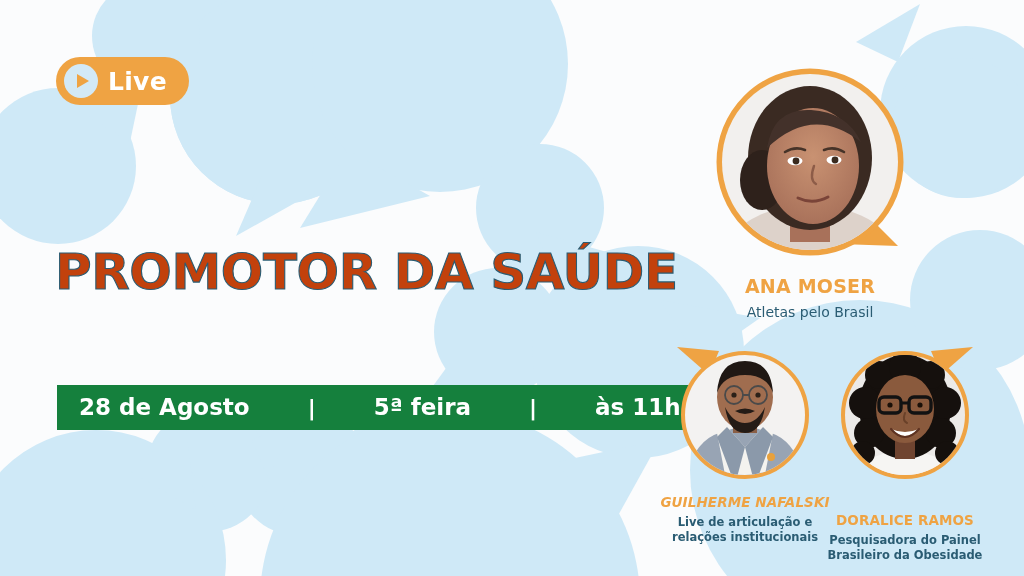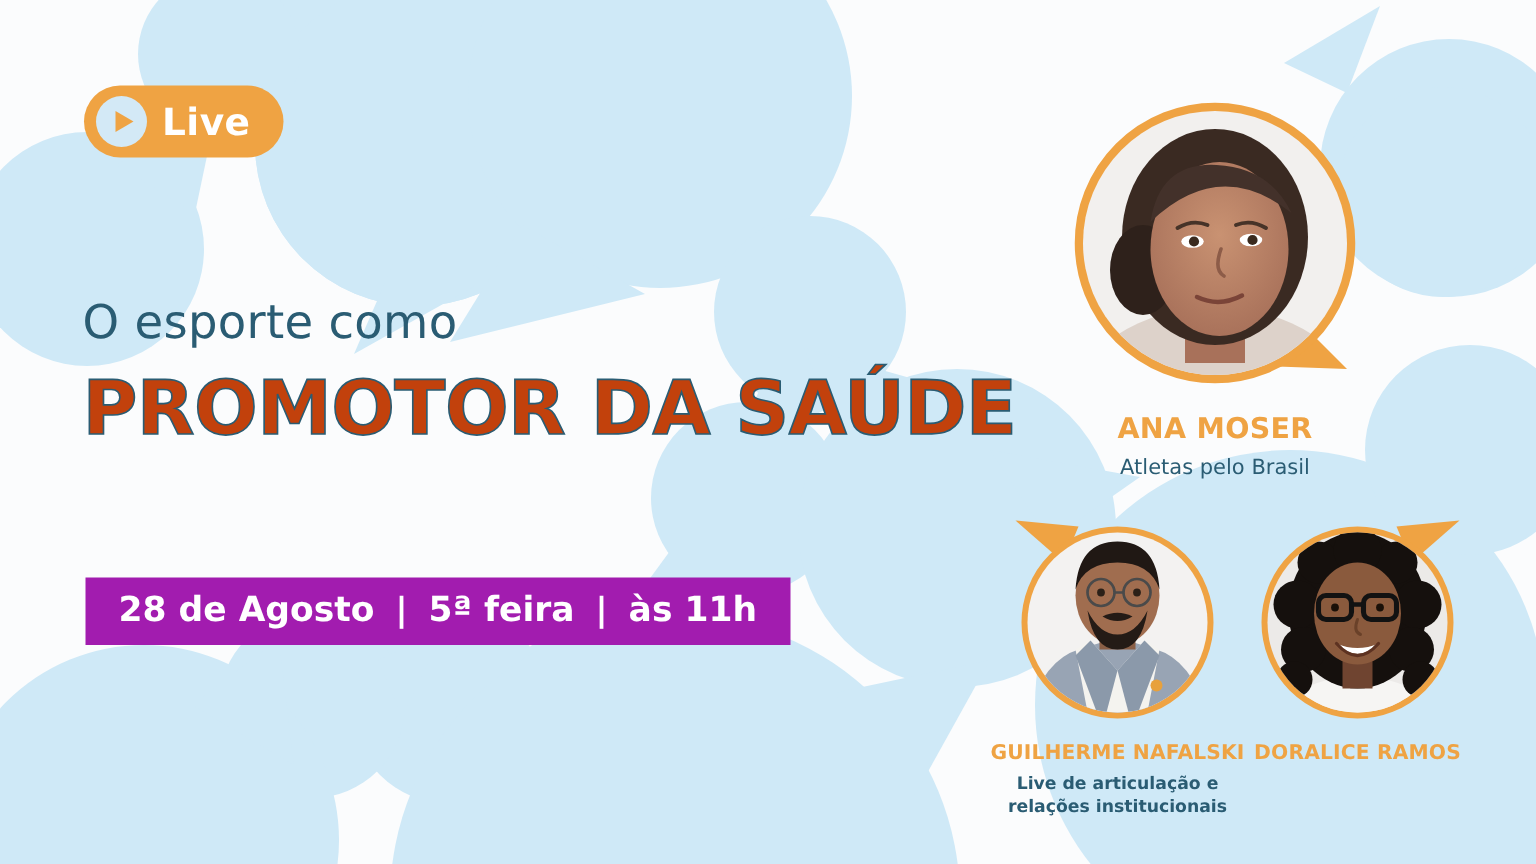--- a/index.html
+++ b/index.html
@@ -85,25 +85,26 @@
     font-family: "DejaVu Sans", sans-serif;
     -webkit-text-stroke: 1.1px #2a5c73;
   }
 
   
   .date-bar {
     position: absolute;
     left: 57px;
     top: 385px;
     height: 45px;
-    background: #a21caf;
+    background: #15803d;
     display: flex;
     align-items: center;
     padding: 0 22px;
     box-sizing: border-box;
+    gap: 44px;
   }
   .date-seg {
     color: #ffffff;
     font-size: 23px;
     font-weight: bold;
     line-height: 1;
     white-space: nowrap;
   }
   .date-sep {
     color: #ffffff;
@@ -137,26 +138,26 @@
     line-height: 1.3;
   }
 
   
   #speaker-ana { left: 674px; top: 62px; width: 272px; }
   #speaker-ana .sp-name { font-size: 19px; margin-top: 14px; letter-spacing: 0.2px; }
   #speaker-ana .sp-role { font-size: 14px; margin-top: 6px; font-weight: normal; }
 
   
   #speaker-guilherme { left: 655px; top: 345px; width: 180px; }
-  #speaker-guilherme .sp-name { font-size: 13.5px; margin-top: 10px; letter-spacing: 0.1px; }
+  #speaker-guilherme .sp-name { font-size: 13.5px; margin-top: 10px; letter-spacing: 0.1px; font-style: italic; }
   #speaker-guilherme .sp-role { font-size: 11.5px; margin-top: 5px; }
 
   
   #speaker-doralice { left: 820px; top: 345px; width: 170px; }
-  #speaker-doralice .sp-name { font-size: 13.5px; margin-top: 10px; letter-spacing: 0.1px; }
+  #speaker-doralice .sp-name { font-size: 13.5px; margin-top: 28px; letter-spacing: 0.1px; }
   #speaker-doralice .sp-role { font-size: 11.5px; margin-top: 5px; }
 </style>
 </head>
 <body>
 
 <div id="poster">
 
   <svg id="bg-layer" viewBox="0 0 1024 576" aria-hidden="true">
     <rect x="0" y="0" width="1024" height="576" fill="#fbfcfd"></rect>
 
@@ -233,21 +234,20 @@
     </g>
   </svg>
 
   <div class="live-badge">
     <span class="live-play">
       <span class="live-play-tri"></span>
     </span>
     <span class="live-text">Live</span>
   </div>
 
-  <div class="kicker">O esporte como</div>
   <div class="headline">PROMOTOR DA SAÚDE</div>
 
   <div class="date-bar">
     <span class="date-seg">28 de Agosto</span>
     <span class="date-sep">|</span>
     <span class="date-seg">5ª feira</span>
     <span class="date-sep">|</span>
     <span class="date-seg">às 11h</span>
   </div>
 
@@ -387,15 +387,19 @@
           <circle cx="85" cy="60" r="2.6" fill="#1a1008"></circle>
 
           <path d="M70 68 q-3 8 2 10" stroke="#6a4129" stroke-width="2" fill="none" stroke-linecap="round"></path>
 
           <path d="M56 84 q14 14 28 0 q-14 6 -28 0 Z" fill="#ffffff"></path>
           <path d="M56 84 q14 16 28 0" stroke="#5d3221" stroke-width="2.2" fill="none" stroke-linecap="round"></path>
         </g>
       </svg>
     </div>
     <div class="sp-name">DORALICE RAMOS</div>
+    <div class="sp-role">
+      <div>Pesquisadora do Painel</div>
+      <div>Brasileiro da Obesidade</div>
+    </div>
   </div>
 
 </div>
 
 </body></html>

